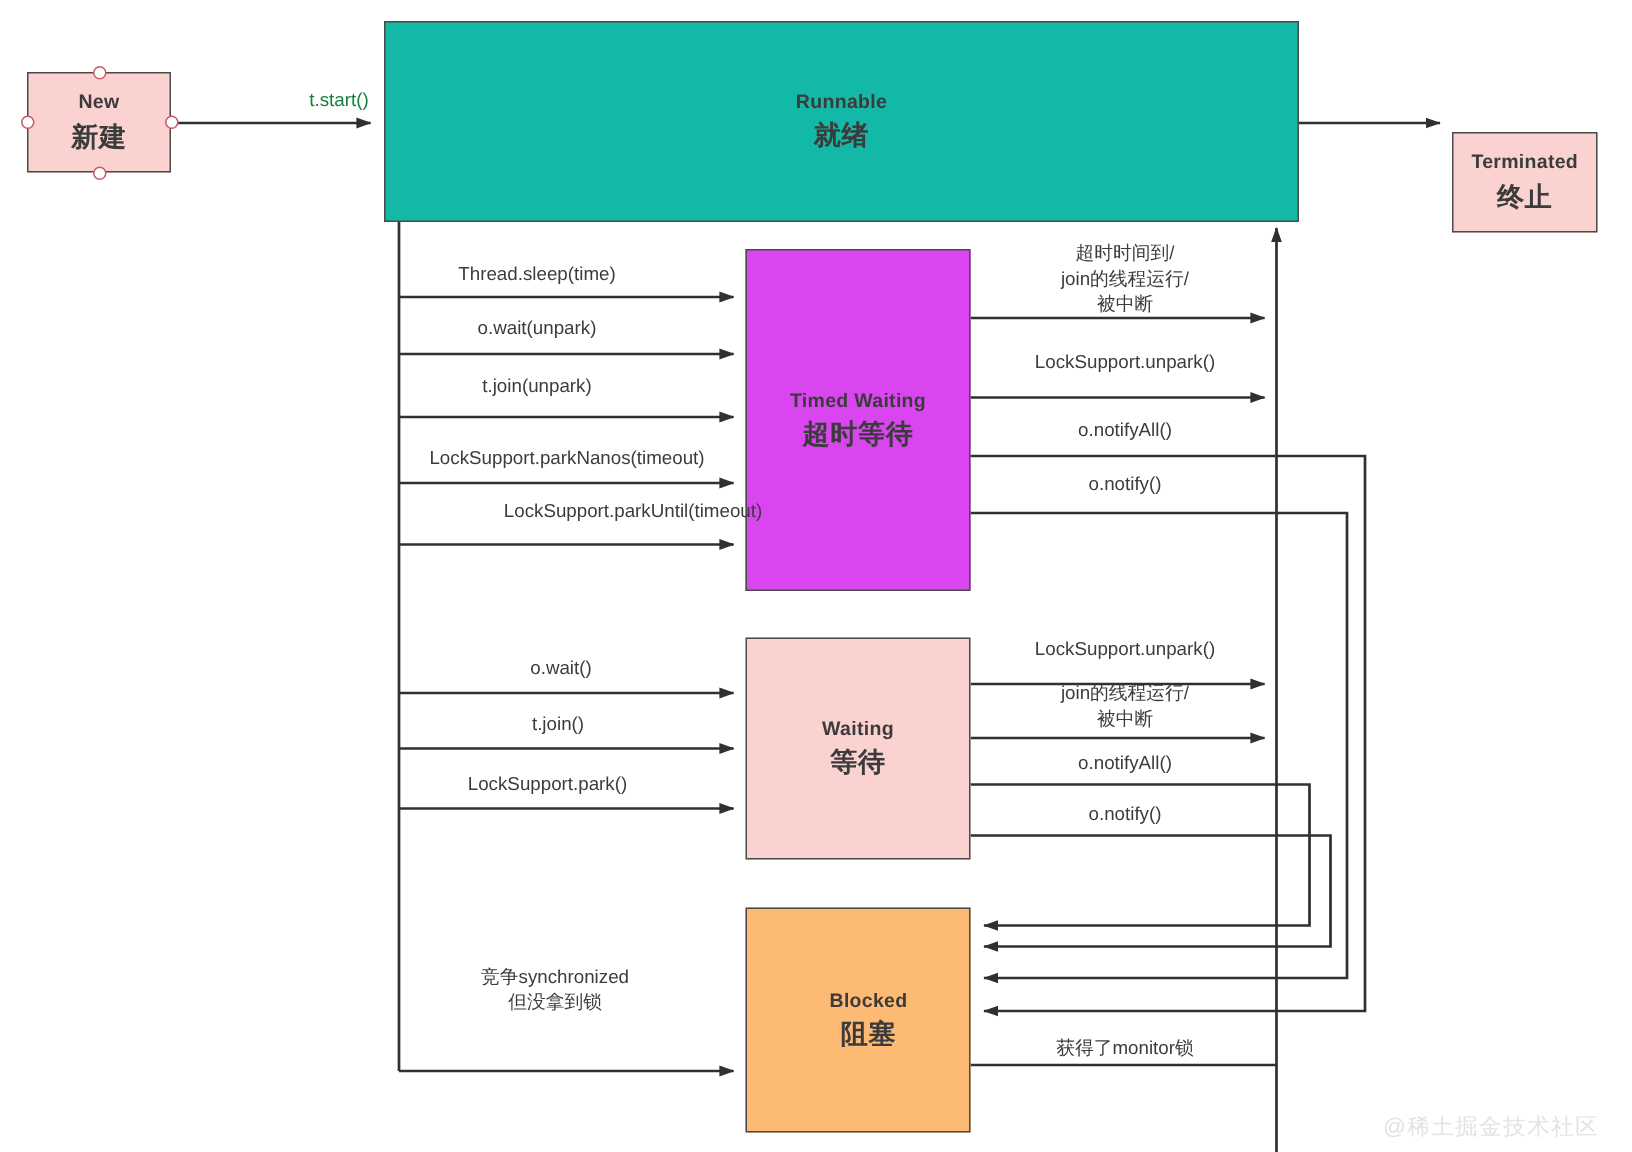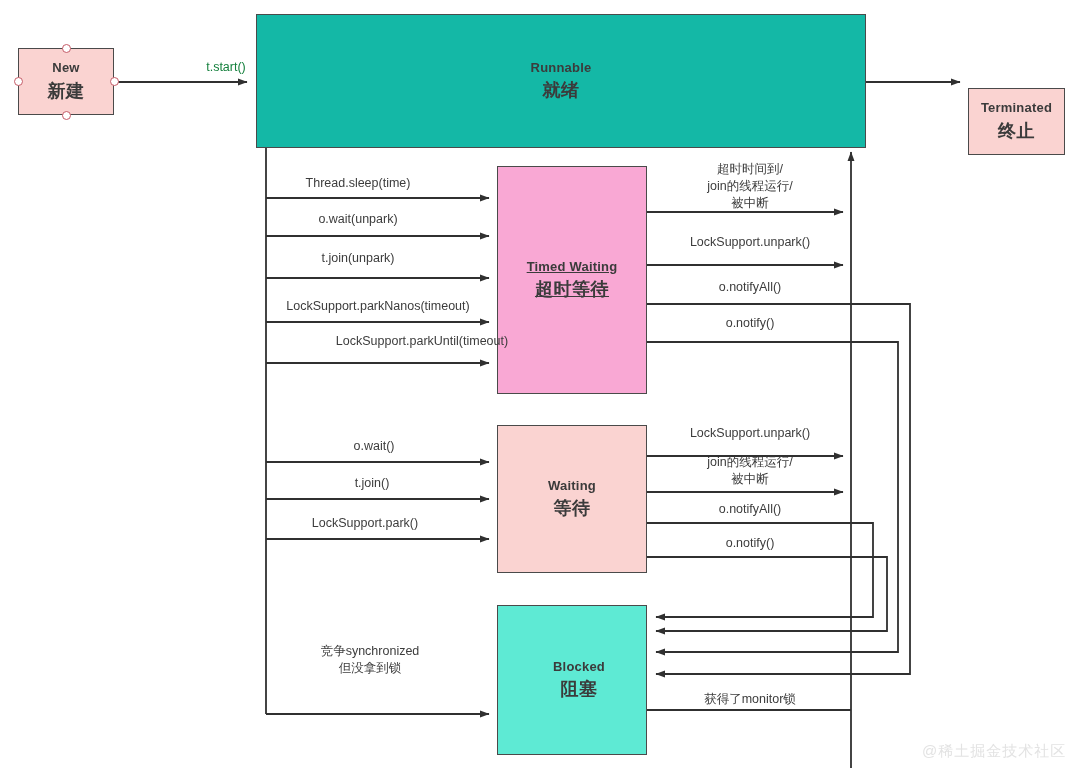--- a/index.html
+++ b/index.html
@@ -93,31 +93,31 @@
   <div class="node" id="node-runnable" style="left: 256px; top: 14px; width: 610px; height: 134px; background: #14b8a6; border-color: rgb(74, 74, 74);">
     <span class="en">Runnable</span>
     <span class="cn">就绪</span>
   </div>
 
   <div class="node" id="node-terminated" style="left: 968px; top: 48px; width: 97px; height: 67px; background: rgb(250, 211, 209); border-color: rgb(74, 74, 74); margin-top: 40px;">
     <span class="en">Terminated</span>
     <span class="cn">终止</span>
   </div>
 
-  <div class="node" id="node-timed_waiting" style="left: 497px; top: 166px; width: 150px; height: 228px; background: #f9a8d4; border-color: rgb(74, 74, 74); text-decoration: underline;">
+  <div class="node" id="node-timed_waiting" style="left: 497px; top: 166px; width: 150px; height: 228px; background: #d946ef; border-color: rgb(74, 74, 74);">
     <span class="en">Timed Waiting</span>
     <span class="cn">超时等待</span>
   </div>
 
   <div class="node" id="node-waiting" style="left: 497px; top: 425px; width: 150px; height: 148px; background: rgb(250, 211, 209); border-color: rgb(74, 74, 74);">
     <span class="en">Waiting</span>
     <span class="cn">等待</span>
   </div>
 
-  <div class="node" id="node-blocked" style="left: 497px; top: 605px; width: 150px; height: 150px; background: #5eead4; border-color: rgb(74, 74, 74); padding-left: 14px;">
+  <div class="node" id="node-blocked" style="left: 497px; top: 605px; width: 150px; height: 150px; background: #fdba74; border-color: rgb(74, 74, 74); padding-left: 14px;">
     <span class="en">Blocked</span>
     <span class="cn">阻塞</span>
   </div>
 
   <div id="handle-layer">
       <div class="handle" style="left: 61.5px; top: 43.5px; border-color: rgb(198, 91, 103);"></div>
       <div class="handle" style="left: 13.5px; top: 77px; border-color: rgb(198, 91, 103);"></div>
       <div class="handle" style="left: 109.5px; top: 77px; border-color: rgb(198, 91, 103);"></div>
       <div class="handle" style="left: 61.5px; top: 110.5px; border-color: rgb(198, 91, 103);"></div>
     </div>

